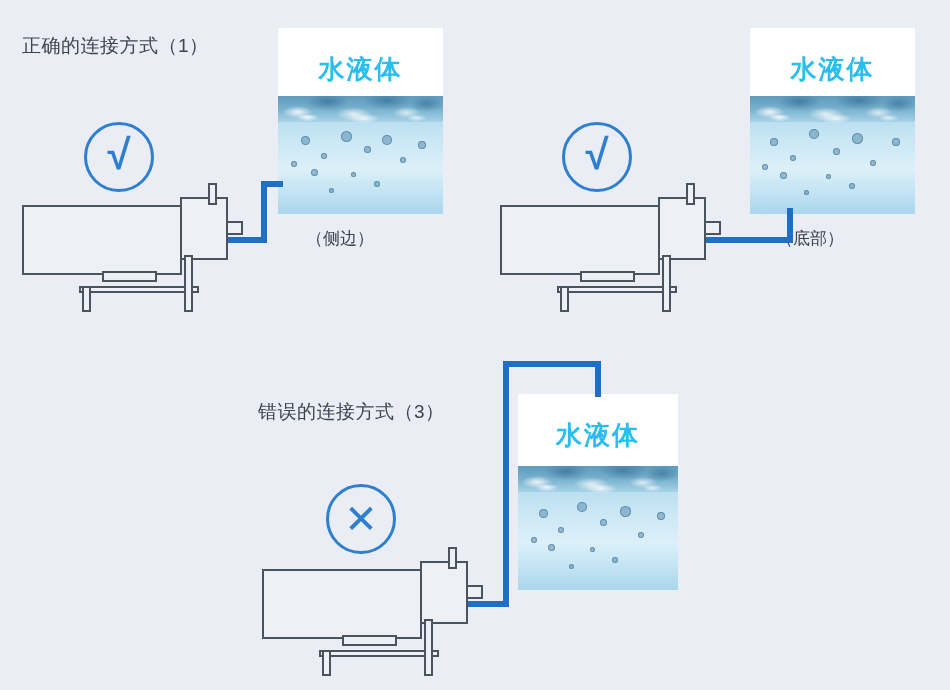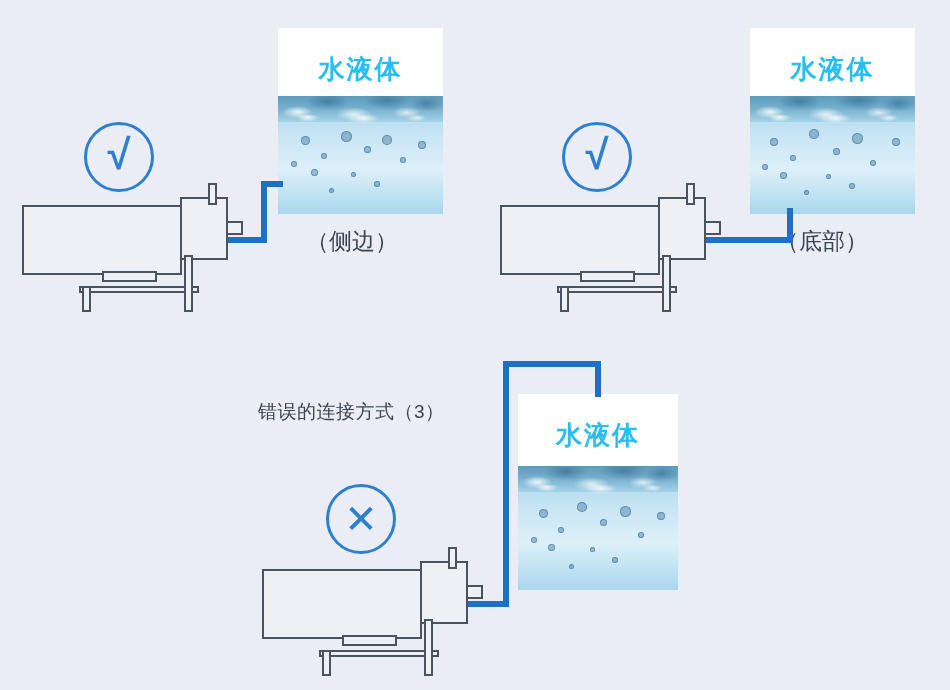--- a/index.html
+++ b/index.html
@@ -25,21 +25,21 @@
   .panel-title {
     position: absolute;
     font-size: 19px;
     color: #3b4450;
     letter-spacing: 0.5px;
     white-space: nowrap;
     line-height: 1;
   }
   .tank-caption {
     position: absolute;
-    font-size: 23px;
+    font-size: 17px;
     color: #3b4450;
     white-space: nowrap;
     line-height: 1;
   }
 
   
   .badge {
     position: absolute;
     border-radius: 50%;
     border: 3px solid #2f7fd0;
@@ -172,20 +172,21 @@
   .pump-legL    { left: 60px;  top: 103px; width: 9px;   height: 26px; }
   .pump-legR    { left: 162px; top: 72px;  width: 9px;   height: 57px; }
 </style>
 </head>
 <body>
 
 <div class="stage">
 
   <div class="panel" style="left:0;top:0;width:470px;height:330px;">
 
+    <div class="panel-title" style="left:22px;top:36px;">正确的连接方式（1）</div>
 
     <div class="badge badge-check" style="left:84px;top:122px;width:70px;height:70px;">
       <div class="badge-glyph">√</div>
     </div>
 
     <div class="tank" style="left:278px;top:28px;width:165px;height:186px;">
       <div class="tank-label" style="top:28px;">水液体</div>
       <div class="water" style="height:118px;">
         <div class="water-crest"></div>
         <div class="bubbles">

